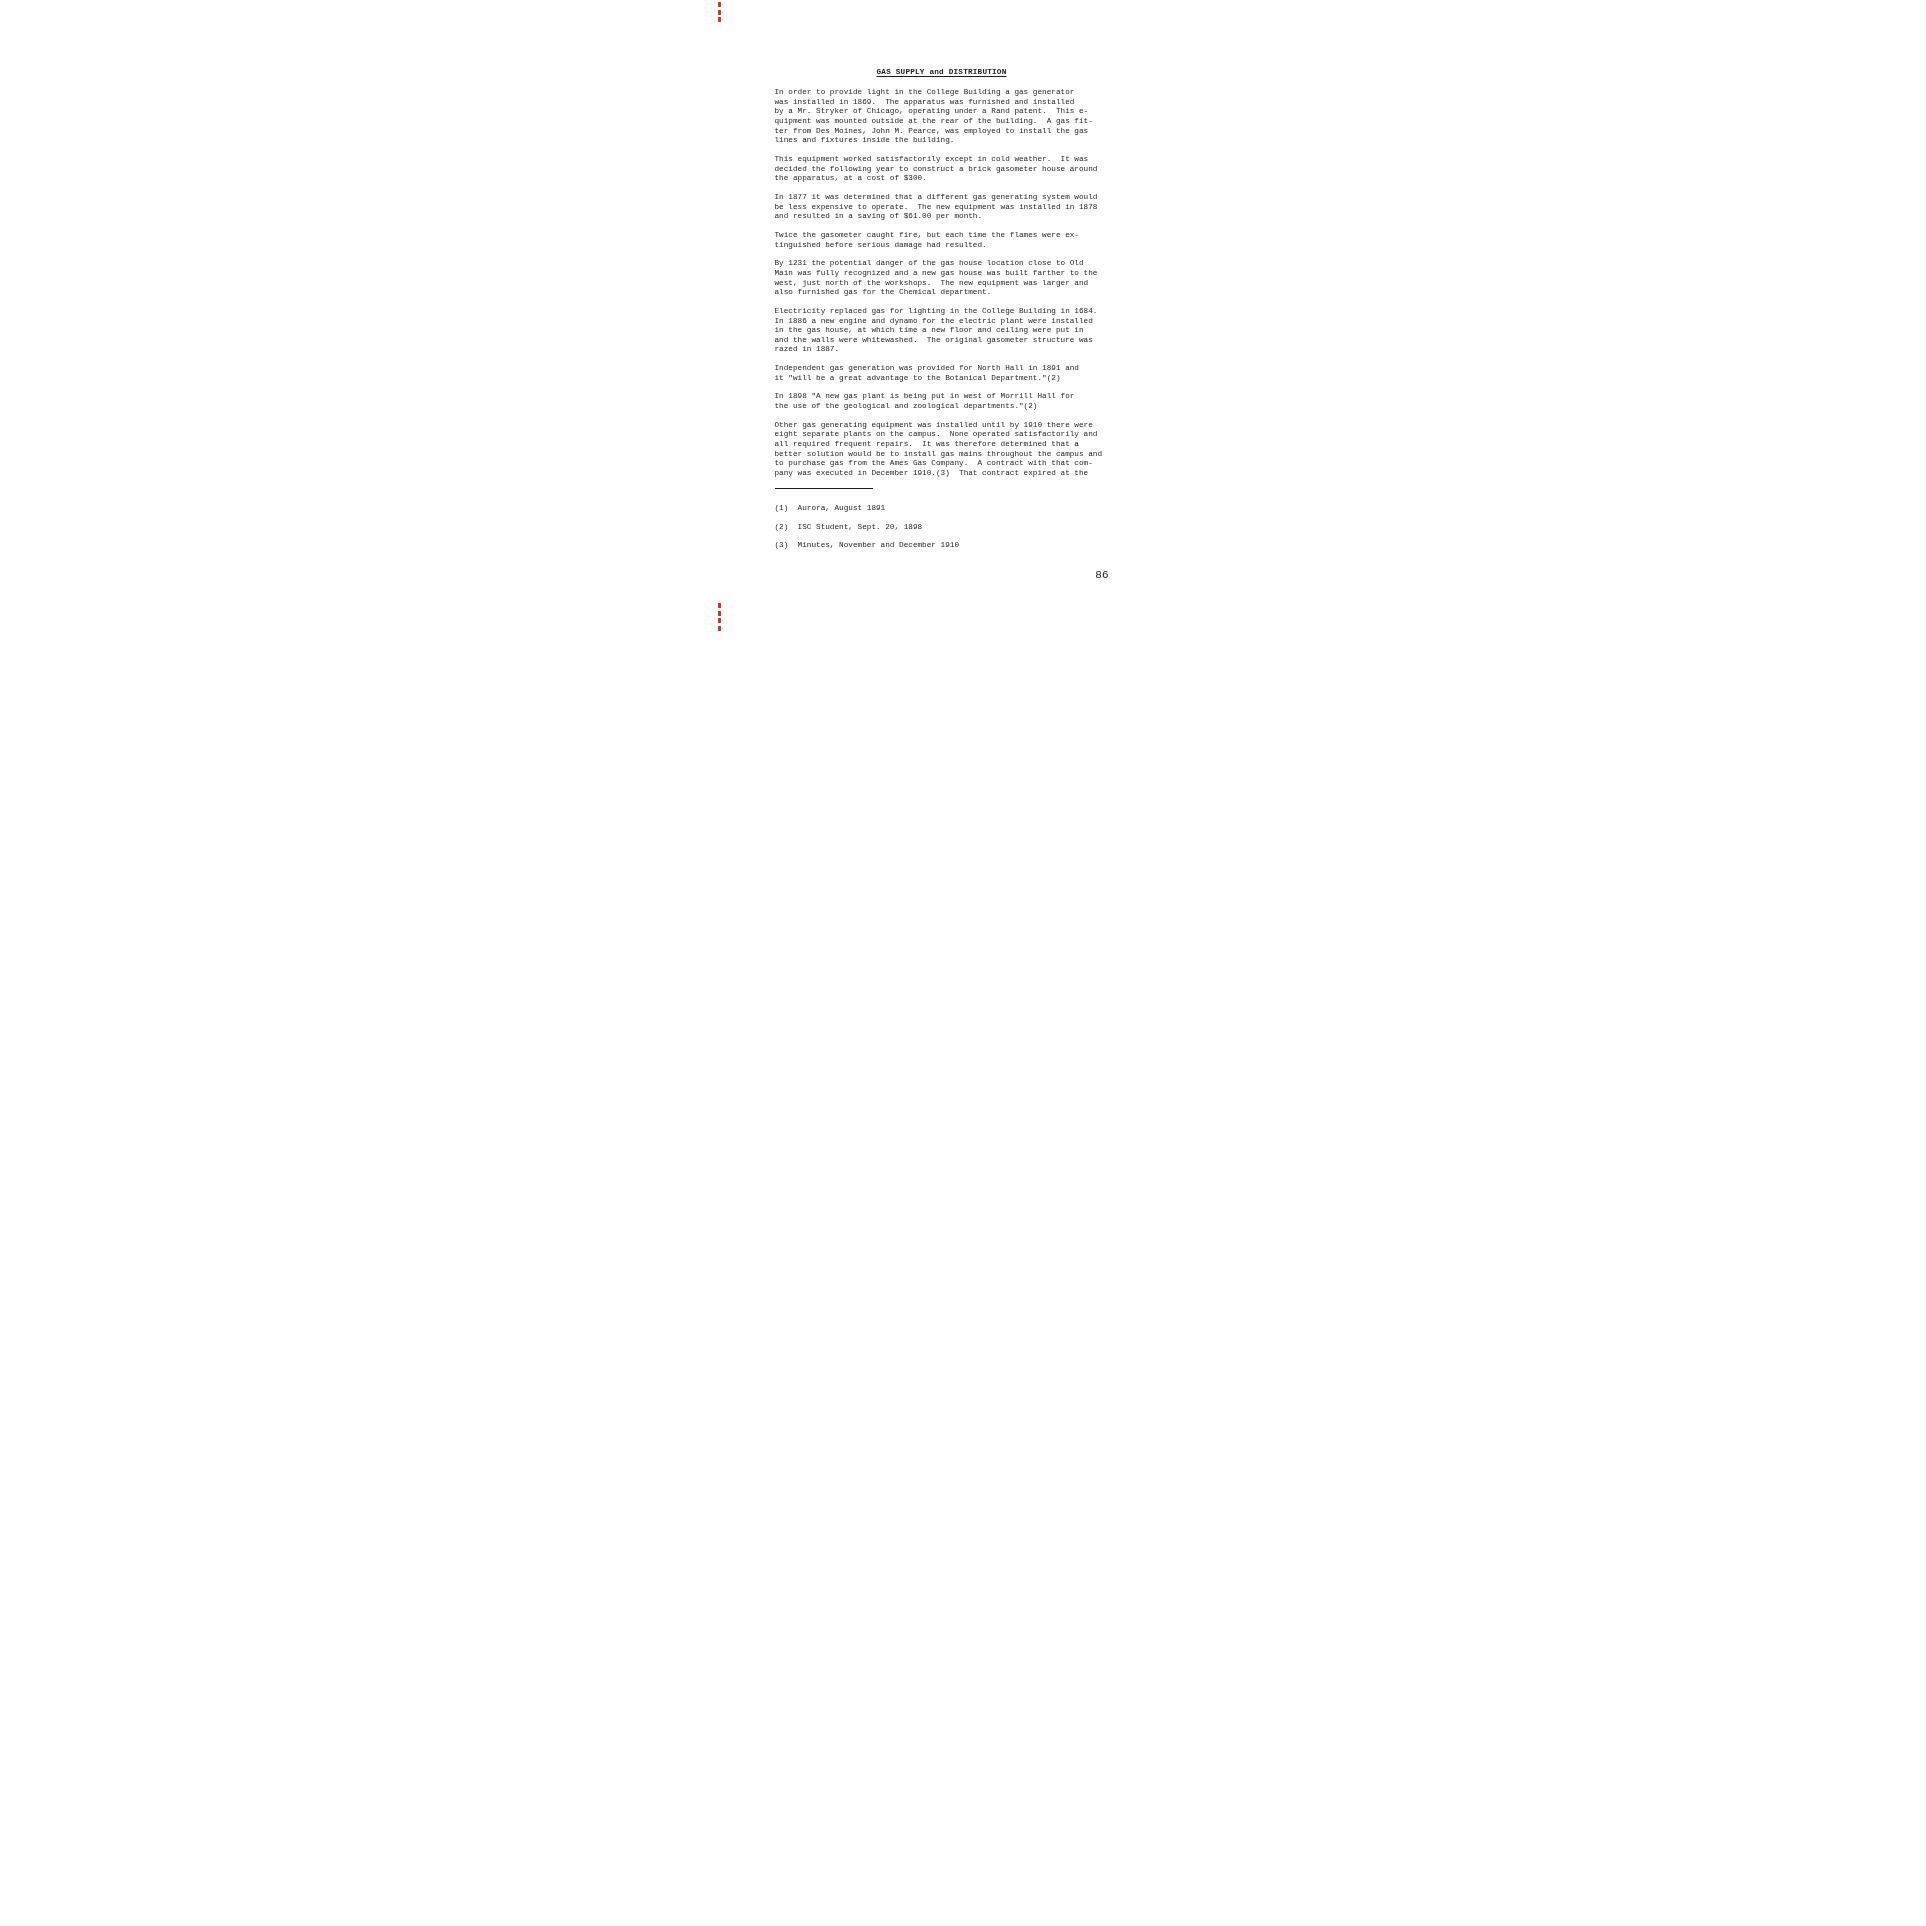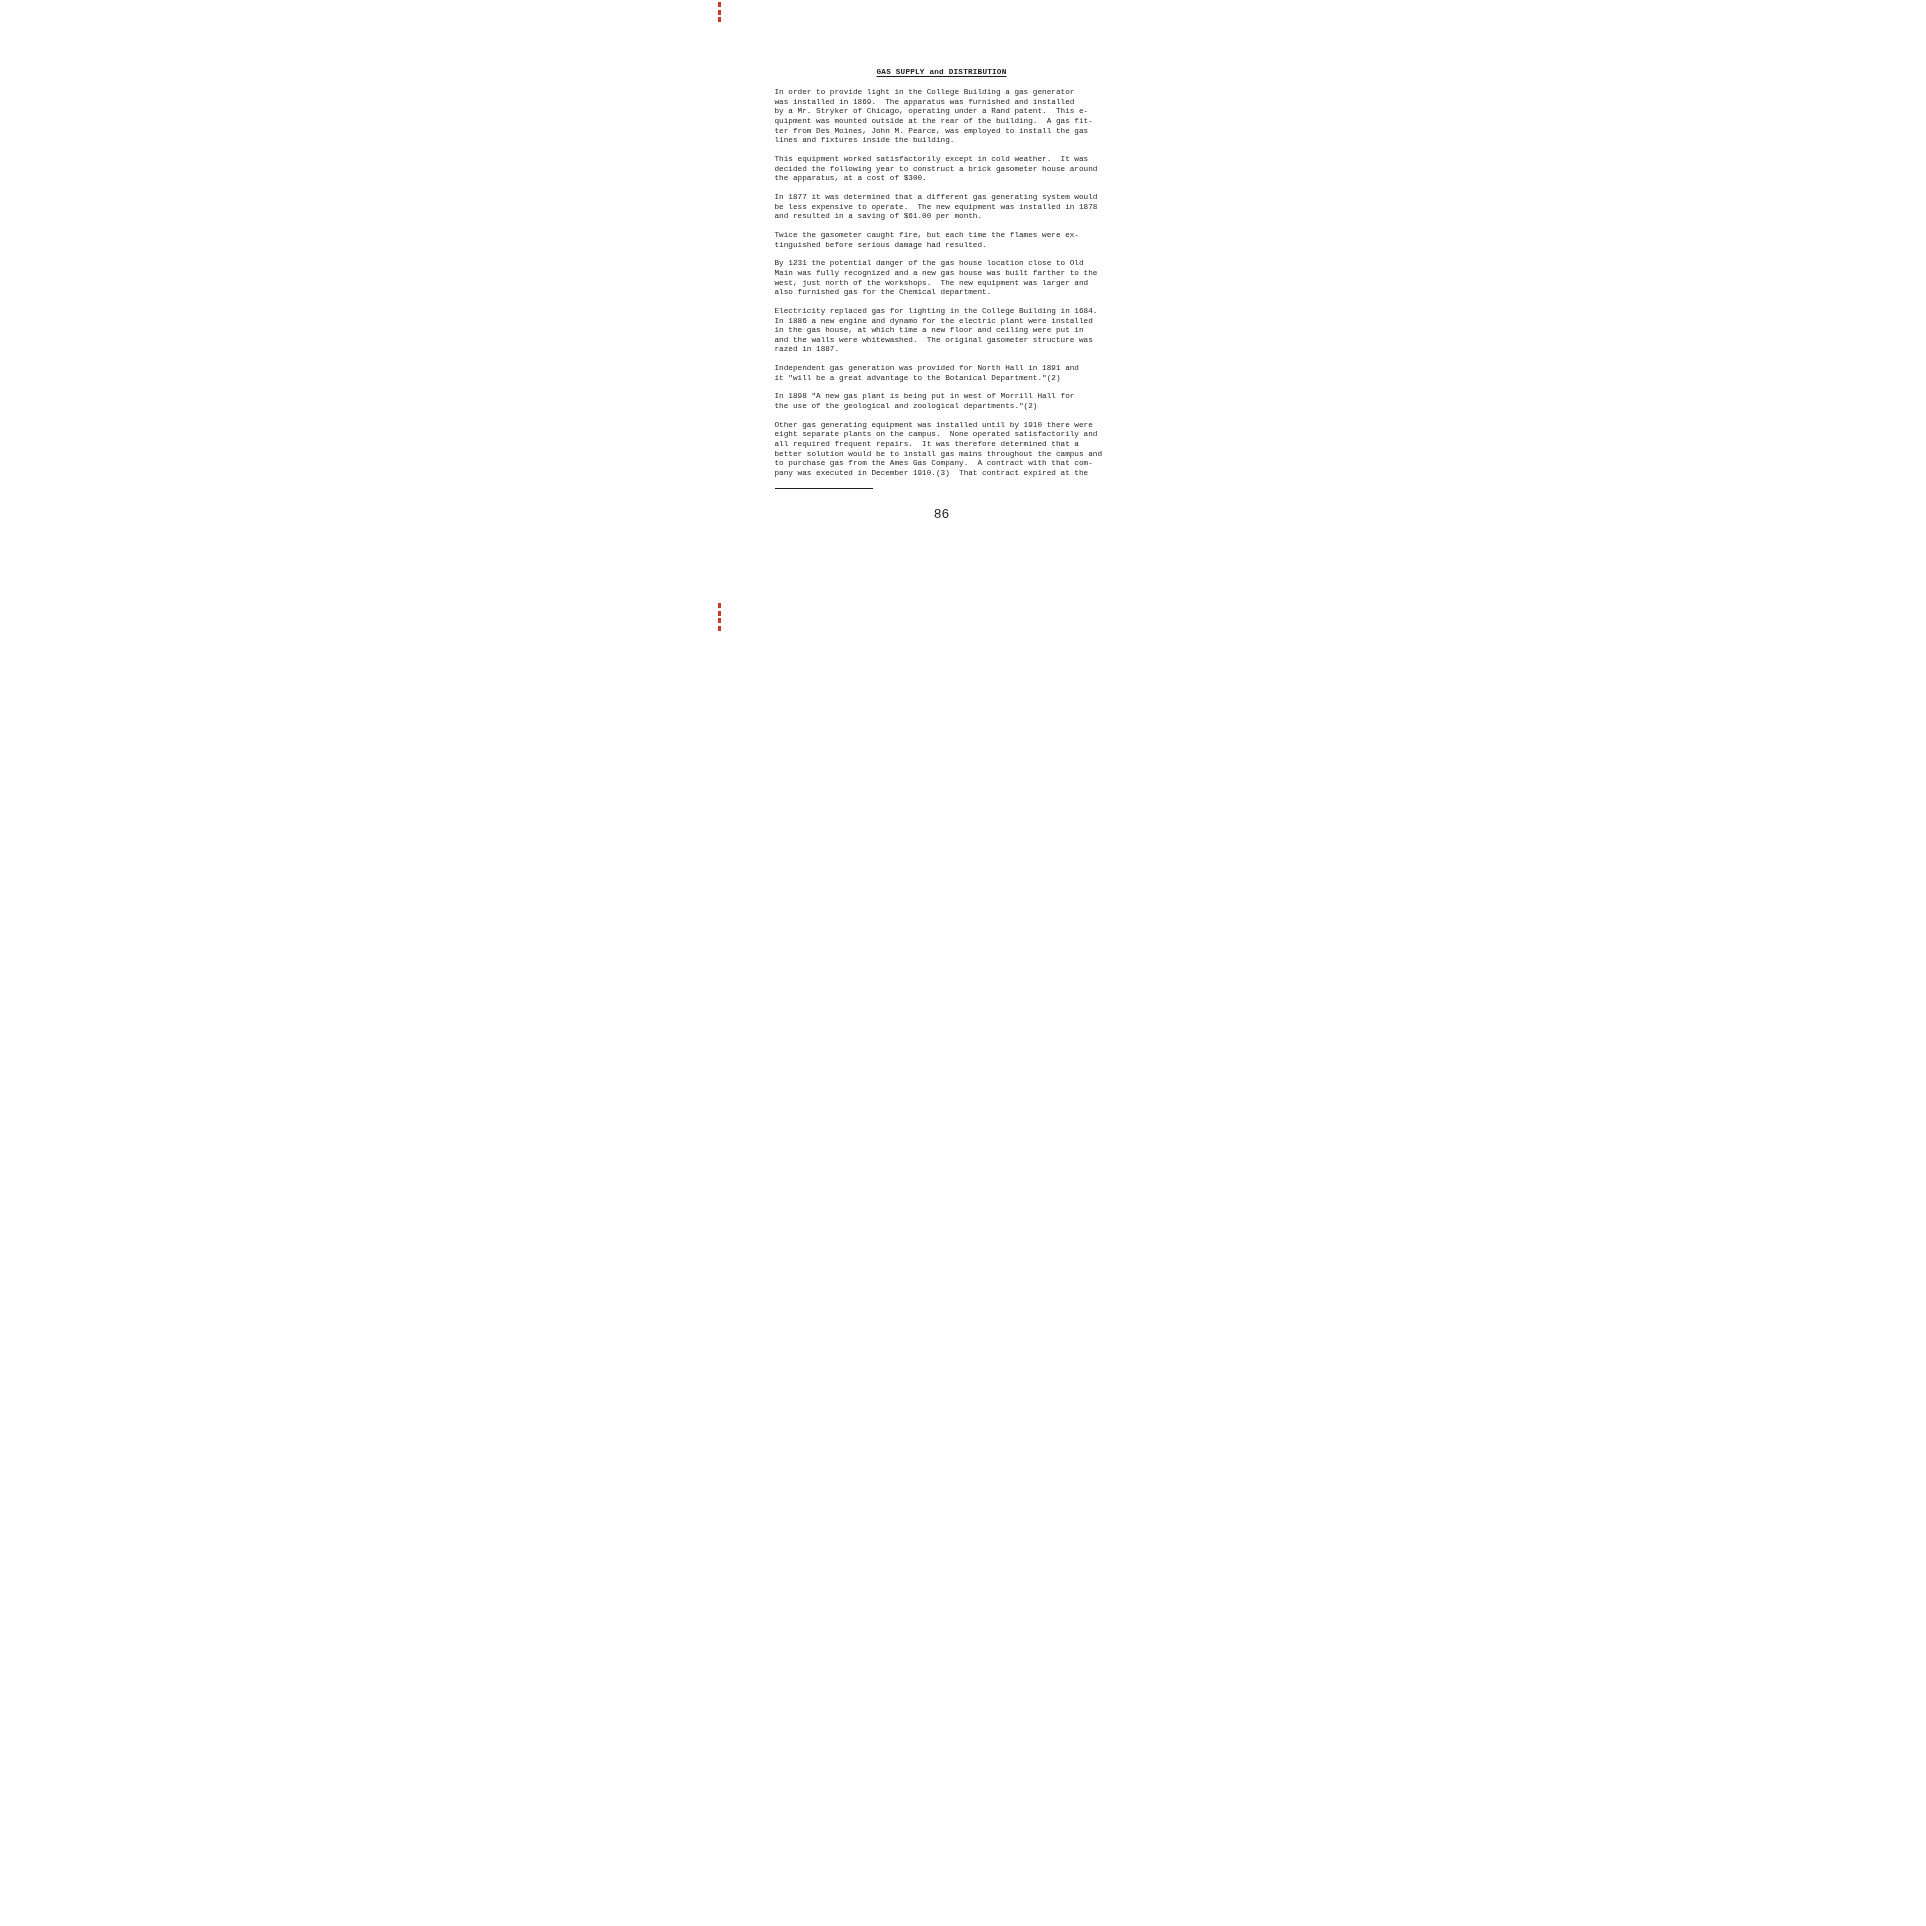--- a/index.html
+++ b/index.html
@@ -64,23 +64,23 @@
     background: var(--ink);
     margin: 5.4px 0 16px 0;
   }
   .footnote {
     font-size: 7.7px;
     line-height: 9.6px;
     white-space: pre-wrap;
     margin-bottom: 8.9px;
   }
   .page-number {
-    font-size: 13px;
+    font-size: 11px;
     width: 334px;
-    text-align: center;
+    text-align: right;
     margin-top: 18.5px;
   }
 </style>
 </head>
 <body>
 
 <div class="page">
   <div class="scan-artifact top"></div>
   <div class="scan-artifact bottom"></div>
 
@@ -117,16 +117,21 @@
       <p class="para">Other gas generating equipment was installed until by 1910 there were
 eight separate plants on the campus.  None operated satisfactorily and
 all required frequent repairs.  It was therefore determined that a
 better solution would be to install gas mains throughout the campus and
 to purchase gas from the Ames Gas Company.  A contract with that com-
 pany was executed in December 1910.(3)  That contract expired at the</p>
     </div>
 
   <div class="footnote-rule"></div>
 
+  <div id="footnotes">
+      <p class="footnote">(1)  Aurora, August 1891</p>
+      <p class="footnote">(2)  ISC Student, Sept. 20, 1898</p>
+      <p class="footnote">(3)  Minutes, November and December 1910</p>
+    </div>
 
   <div class="page-number">86</div>
 </div>
 
 
 </body></html>

